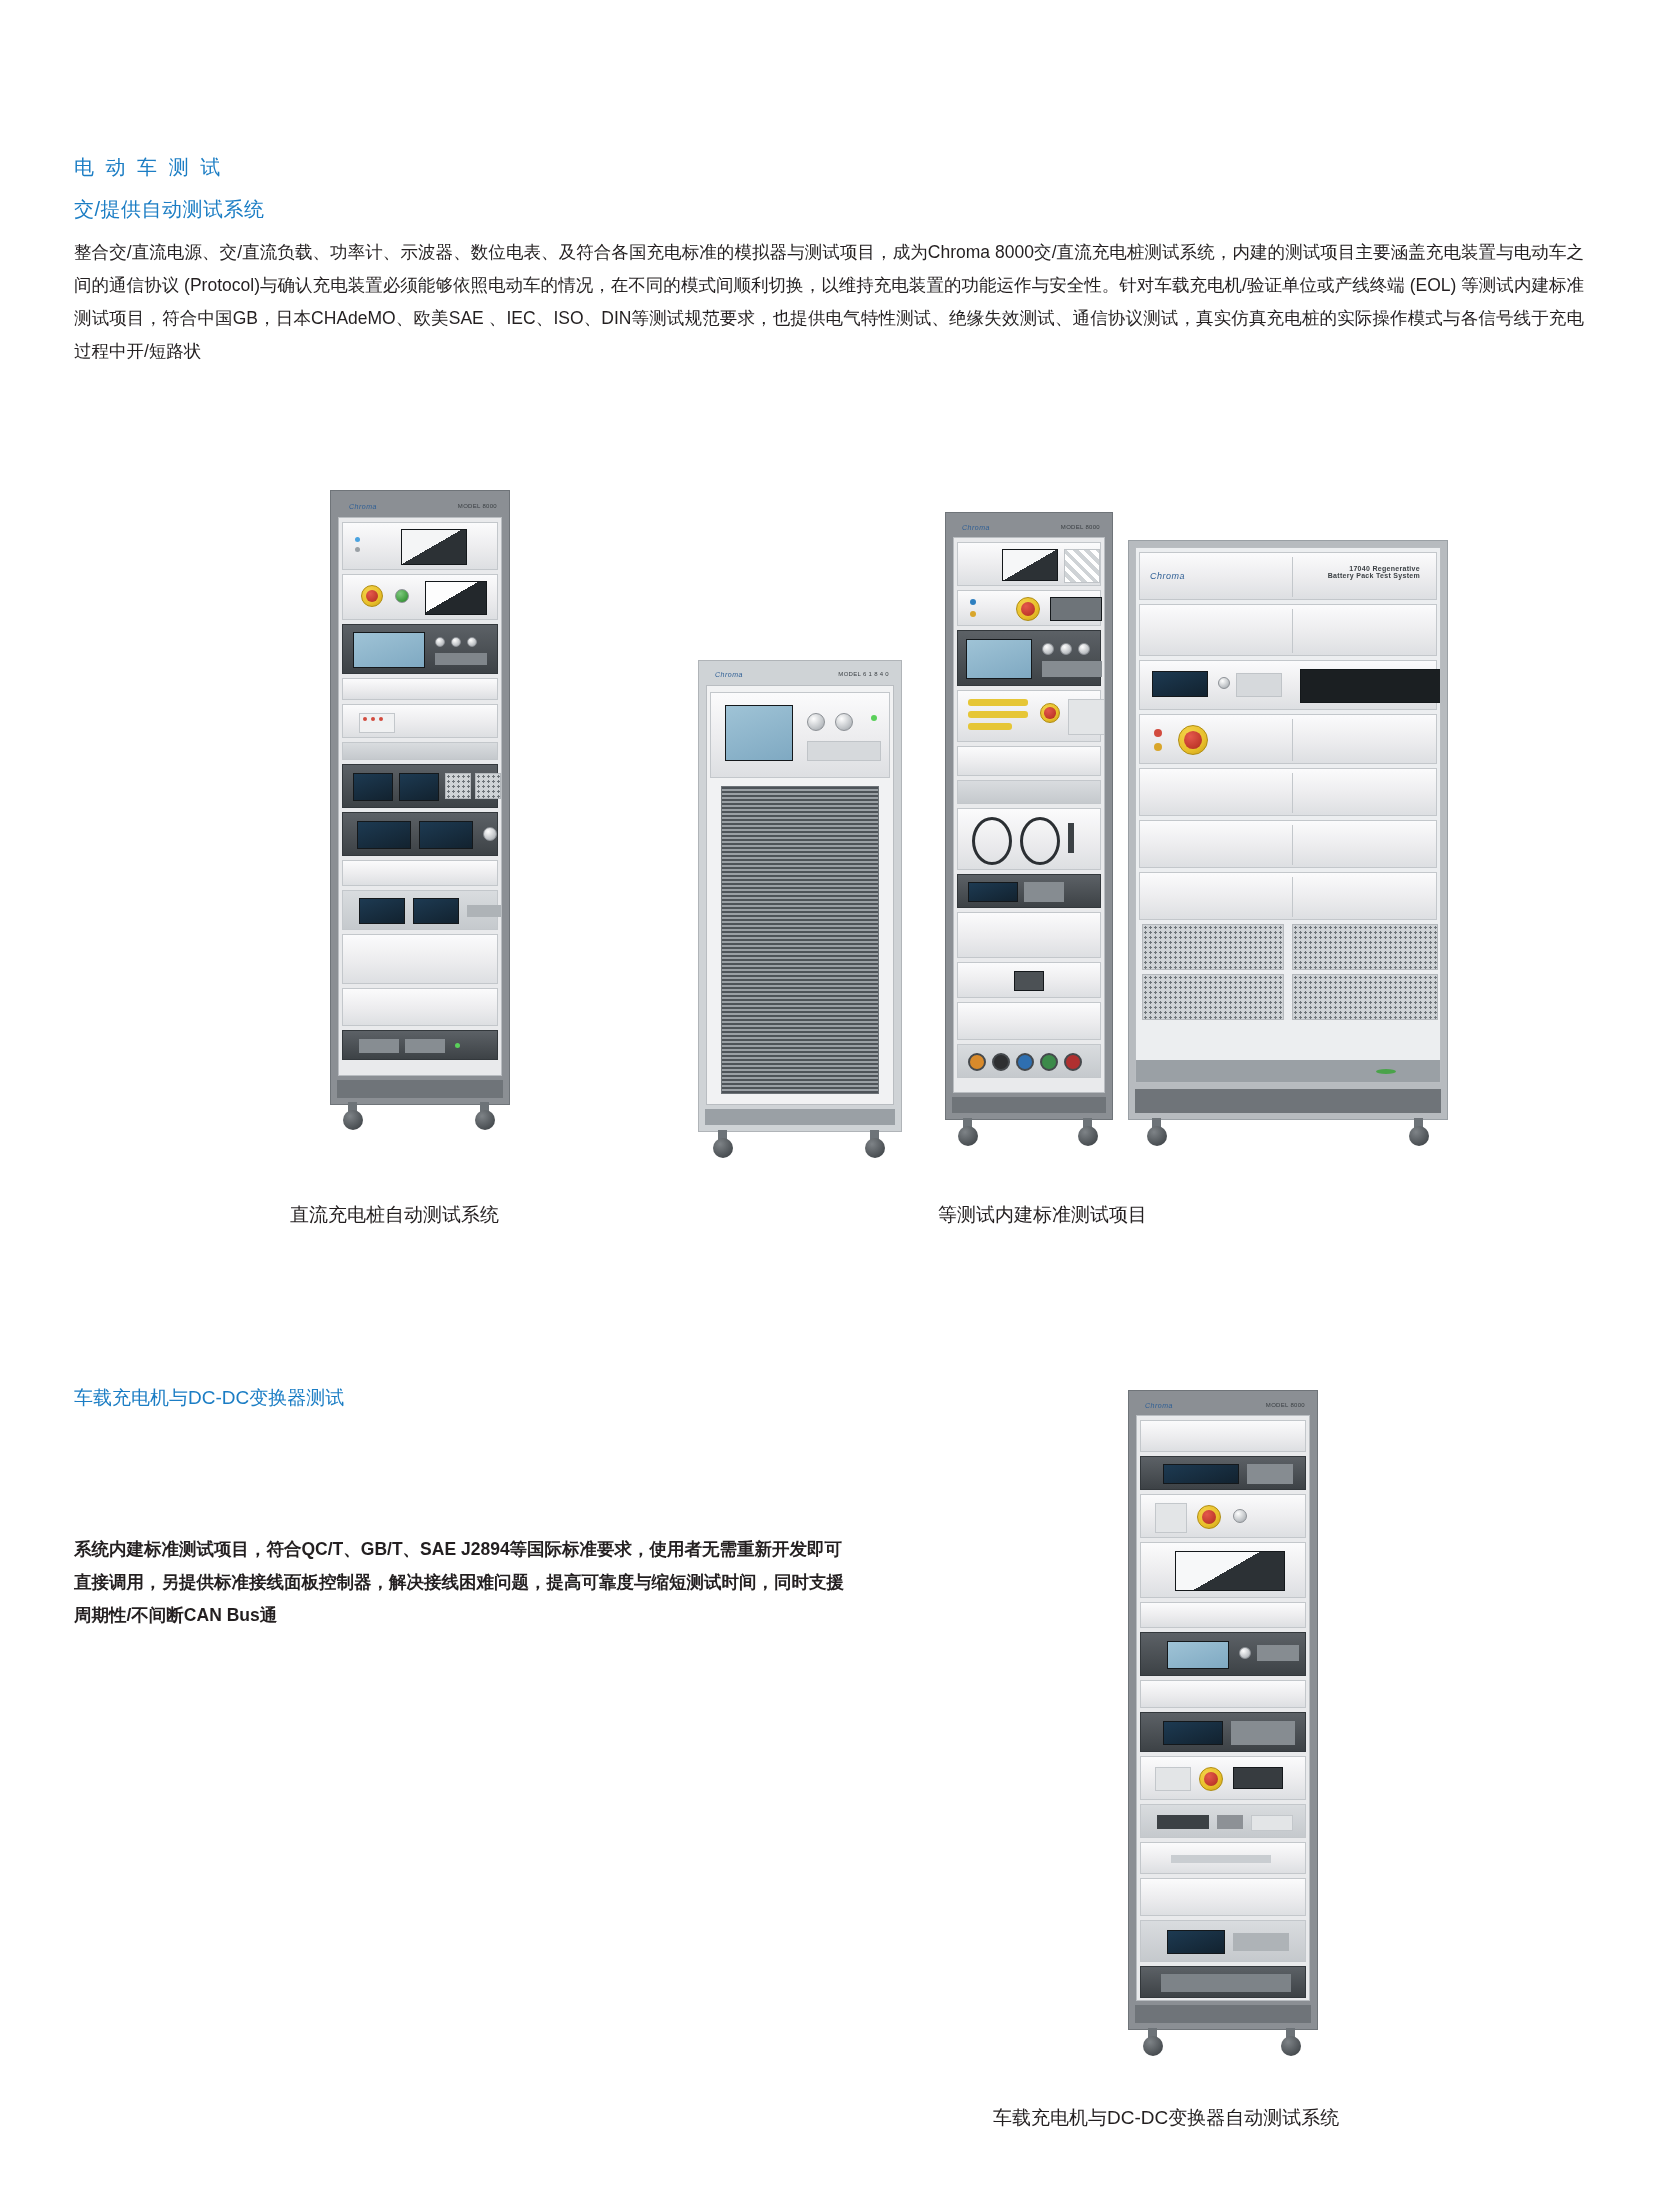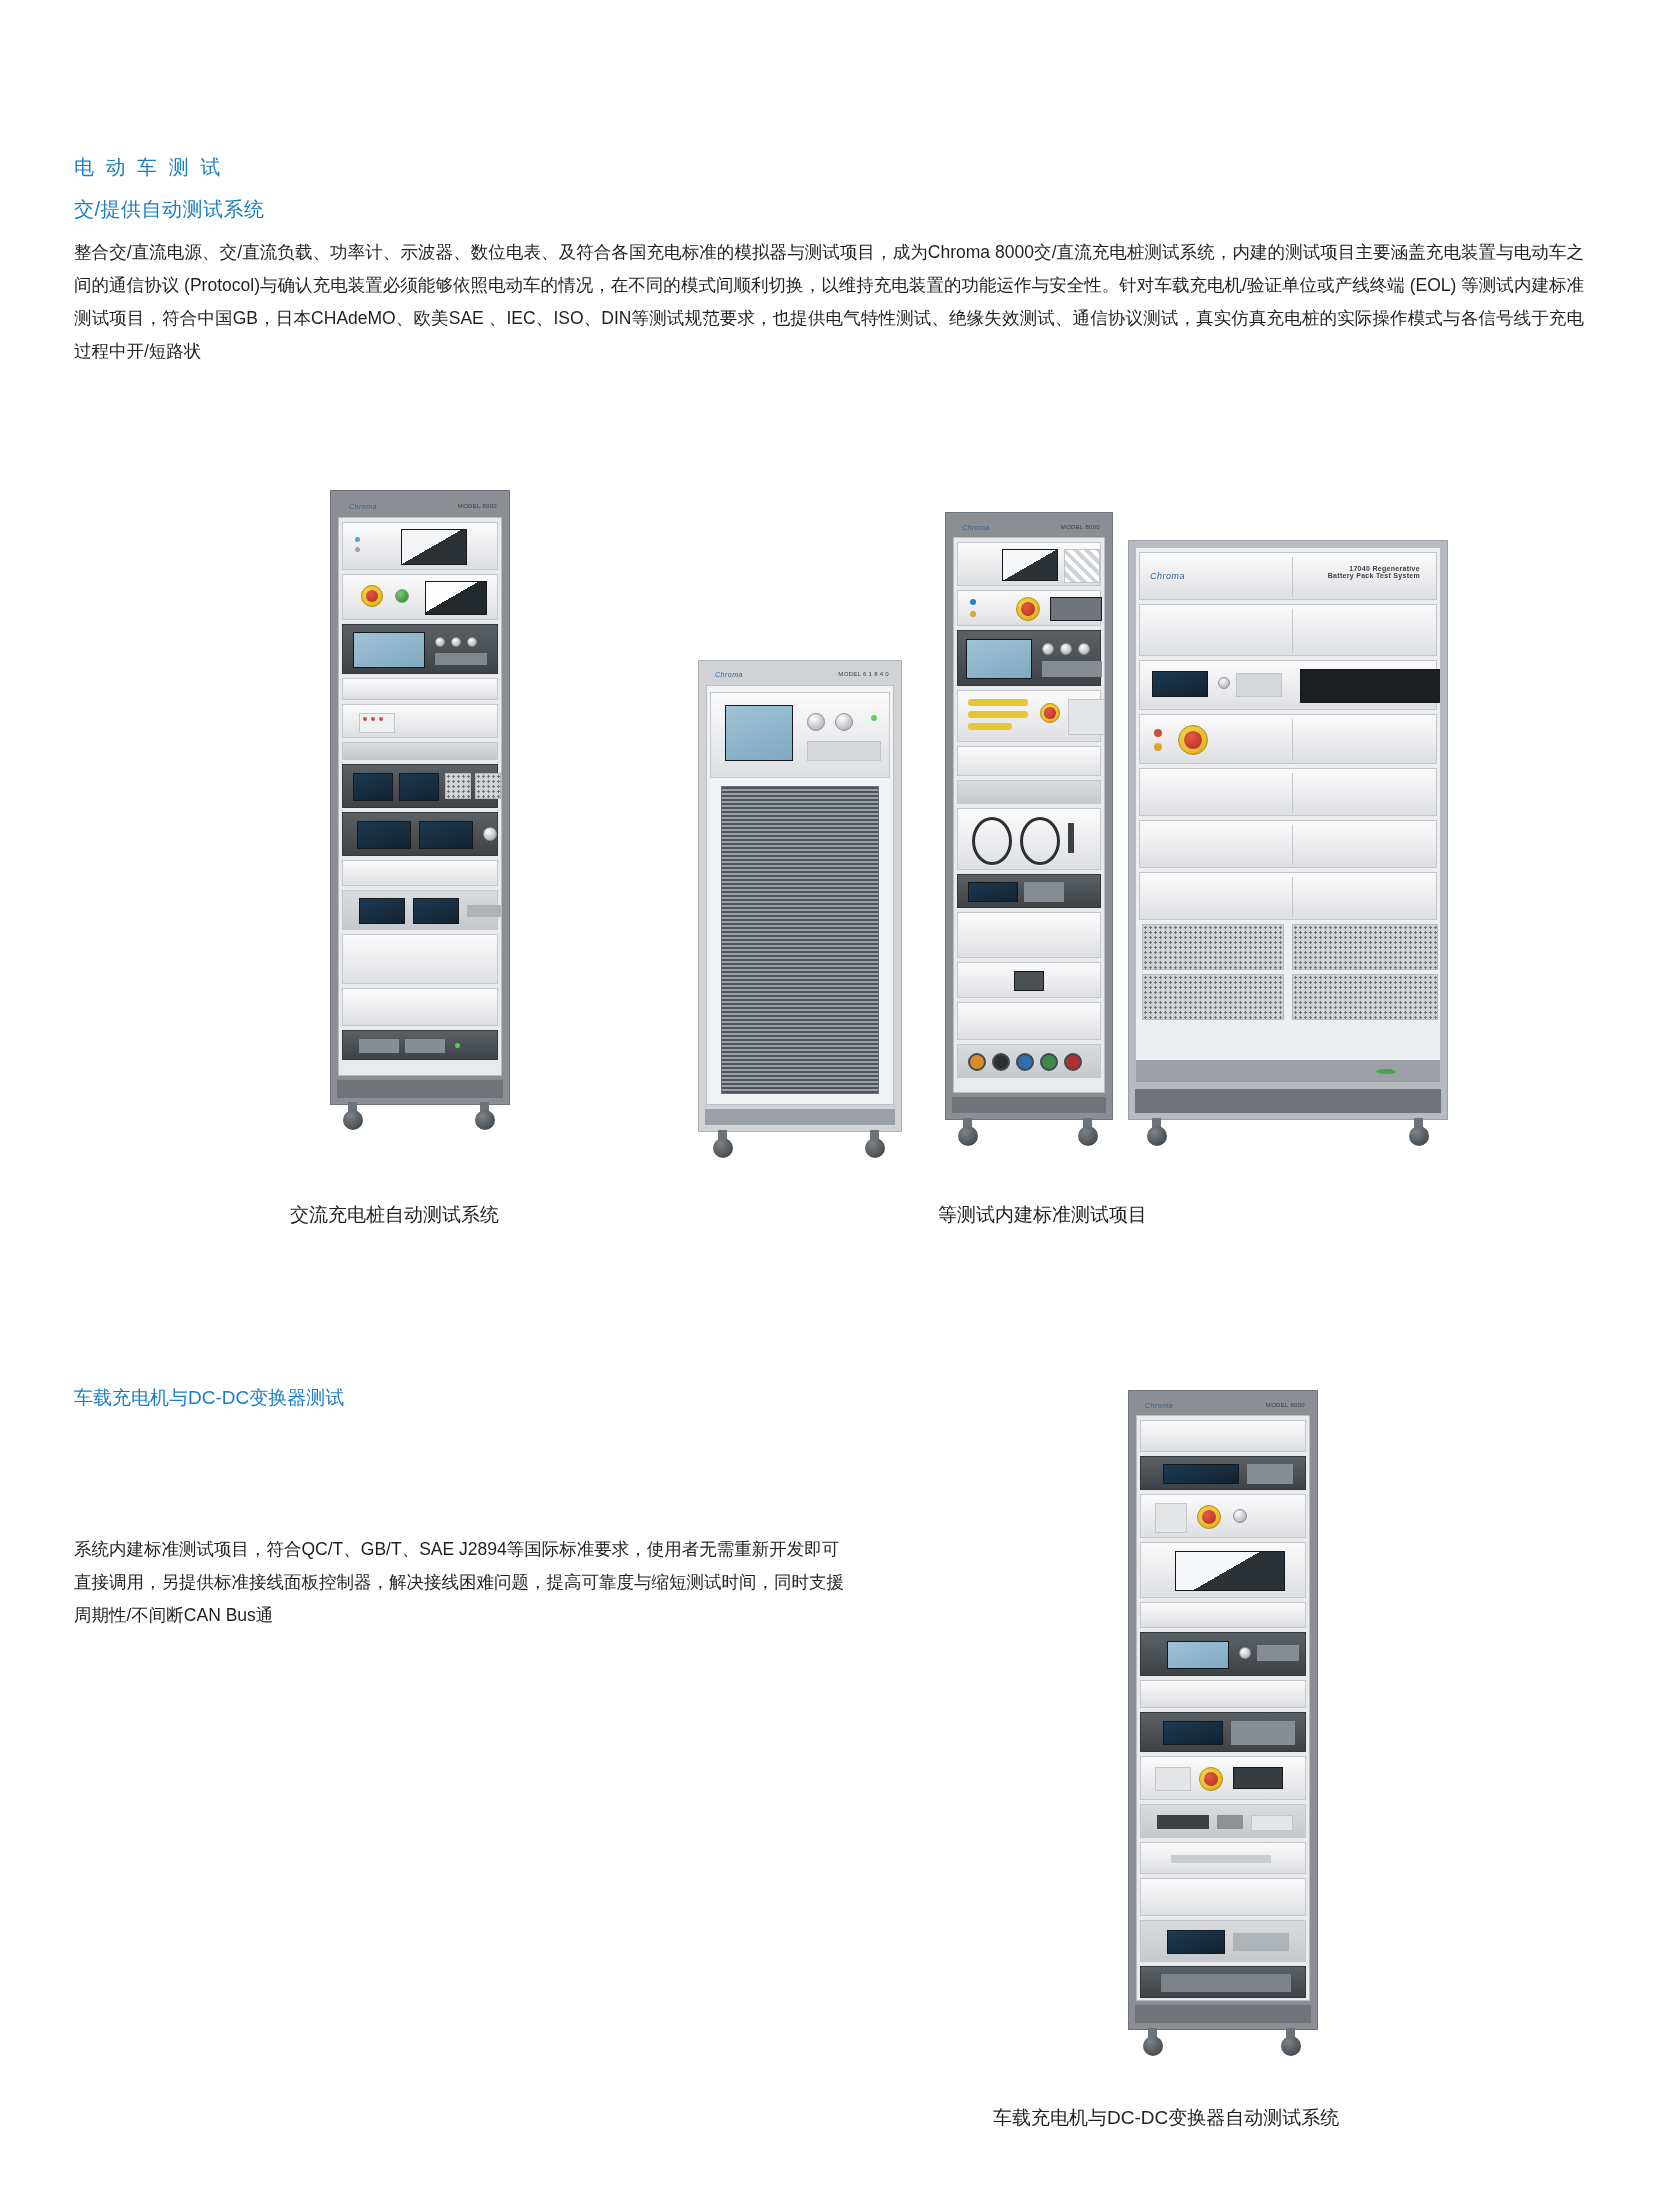--- a/index.html
+++ b/index.html
@@ -80,20 +80,21 @@
     color: #231f20;
   }
   .body-text3 {
     position: absolute;
     left: 74px;
     top: 1533px;
     width: 780px;
     font-size: 17.5px;
     line-height: 33px;
     color: #231f20;
+    font-weight: bold;
   }
 
   
   .fig { position: absolute; }
 
   .rack {
     position: absolute;
     background: #8b8f94;
     border: 1px solid #6f7479;
     box-sizing: border-box;
@@ -449,21 +450,21 @@
         <div class="led" style="left:240px; bottom:8px; width:20px; height:5px; background:#4aa34a;"></div>
       </div>
       <div class="strip" style="left:6px; bottom:6px; right:6px; height:24px; background:#6f7479;"></div>
     </div>
     <div class="caster-stem" style="left:24px; top:578px;"></div>
     <div class="caster-stem" style="left:286px; top:578px;"></div>
     <div class="caster" style="left:19px; top:586px;"></div>
     <div class="caster" style="left:281px; top:586px;"></div>
   </div>
 
-  <div class="caption" id="caption-ac">交流充电桩自动测试系统</div>
+  <div class="caption" id="caption-ac">直流充电桩自动测试系统</div>
   <div class="caption" id="caption-dc">等测试内建标准测试项目</div>
 
   <div class="sub-title2">车载充电机与DC-DC变换器测试</div>
   <div class="body-text3">系统内建标准测试项目，符合QC/T、GB/T、SAE J2894等国际标准要求，使用者无需重新开发即可直接调用，另提供标准接线面板控制器，解决接线困难问题，提高可靠度与缩短测试时间，同时支援周期性/不间断CAN Bus通</div>
 
   <div class="fig" style="left:1128px; top:1390px; width:210px; height:660px;">
     <div class="rack" style="left:0; top:0; width:190px; height:640px;">
       <div class="label-brand" style="left:16px; top:11px;">Chroma</div>
       <div class="label-model" style="right:12px; top:11px;">MODEL 8000</div>
       <div class="rack-inner" style="top:24px; bottom:28px;">

